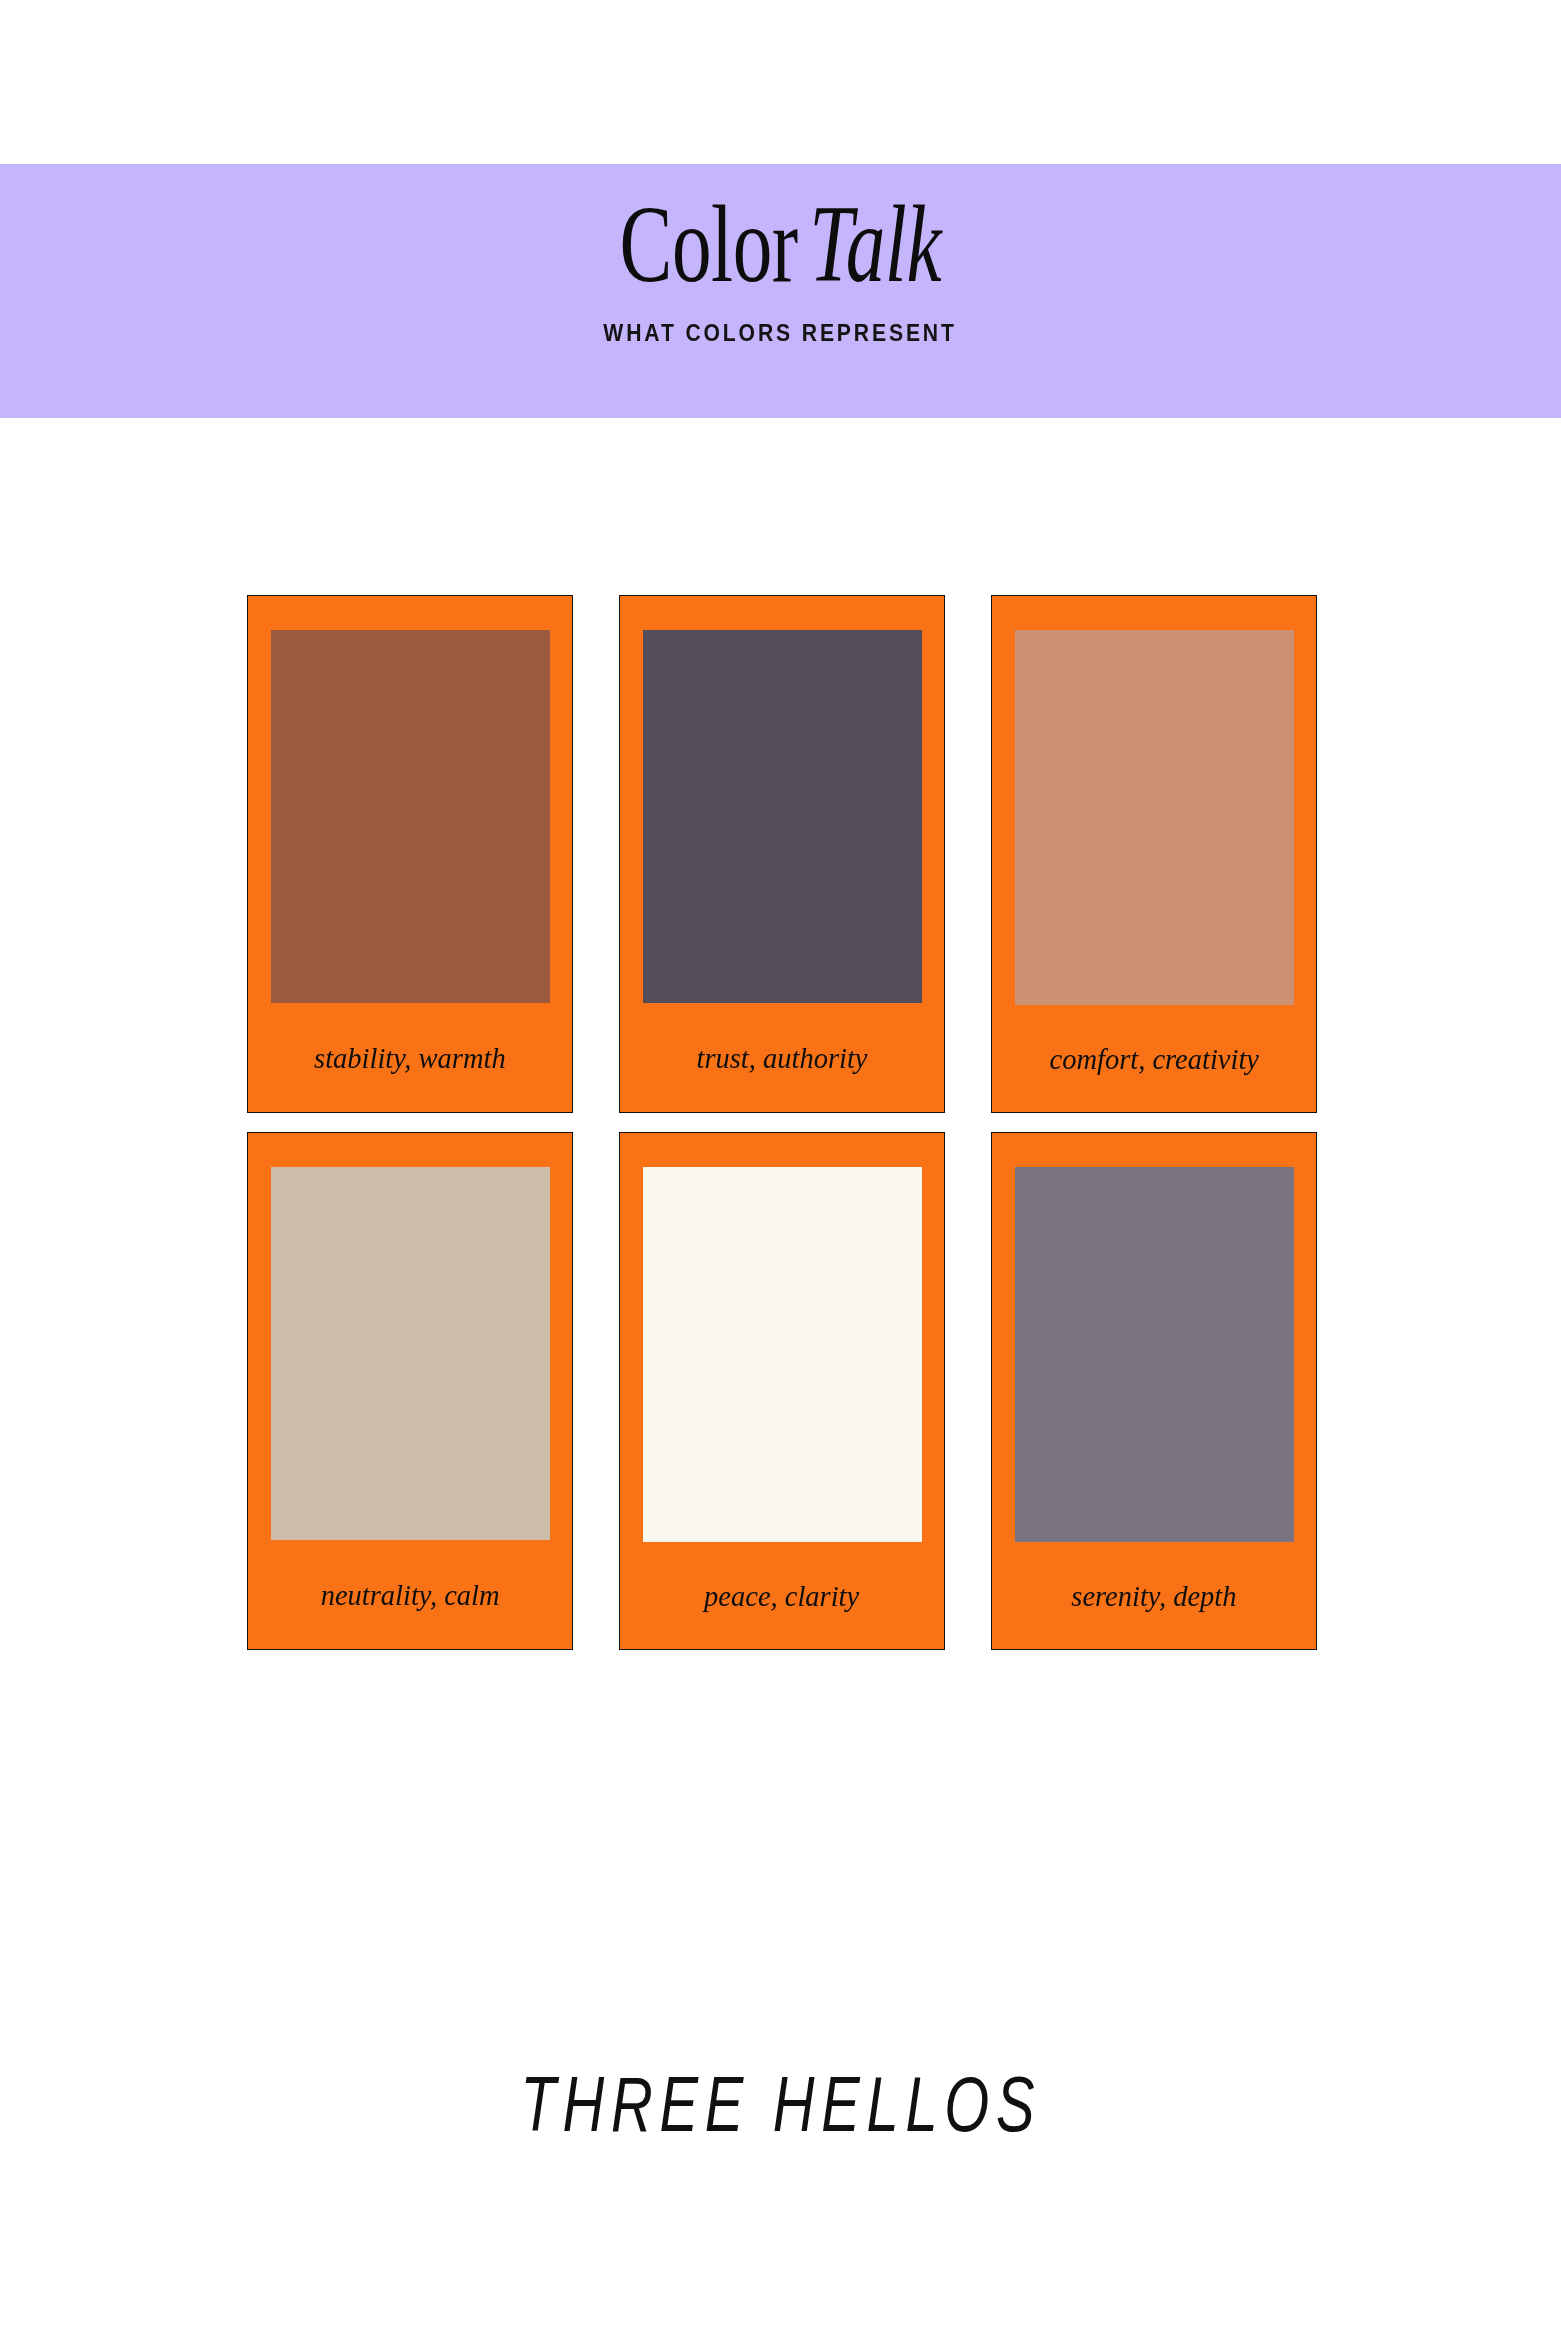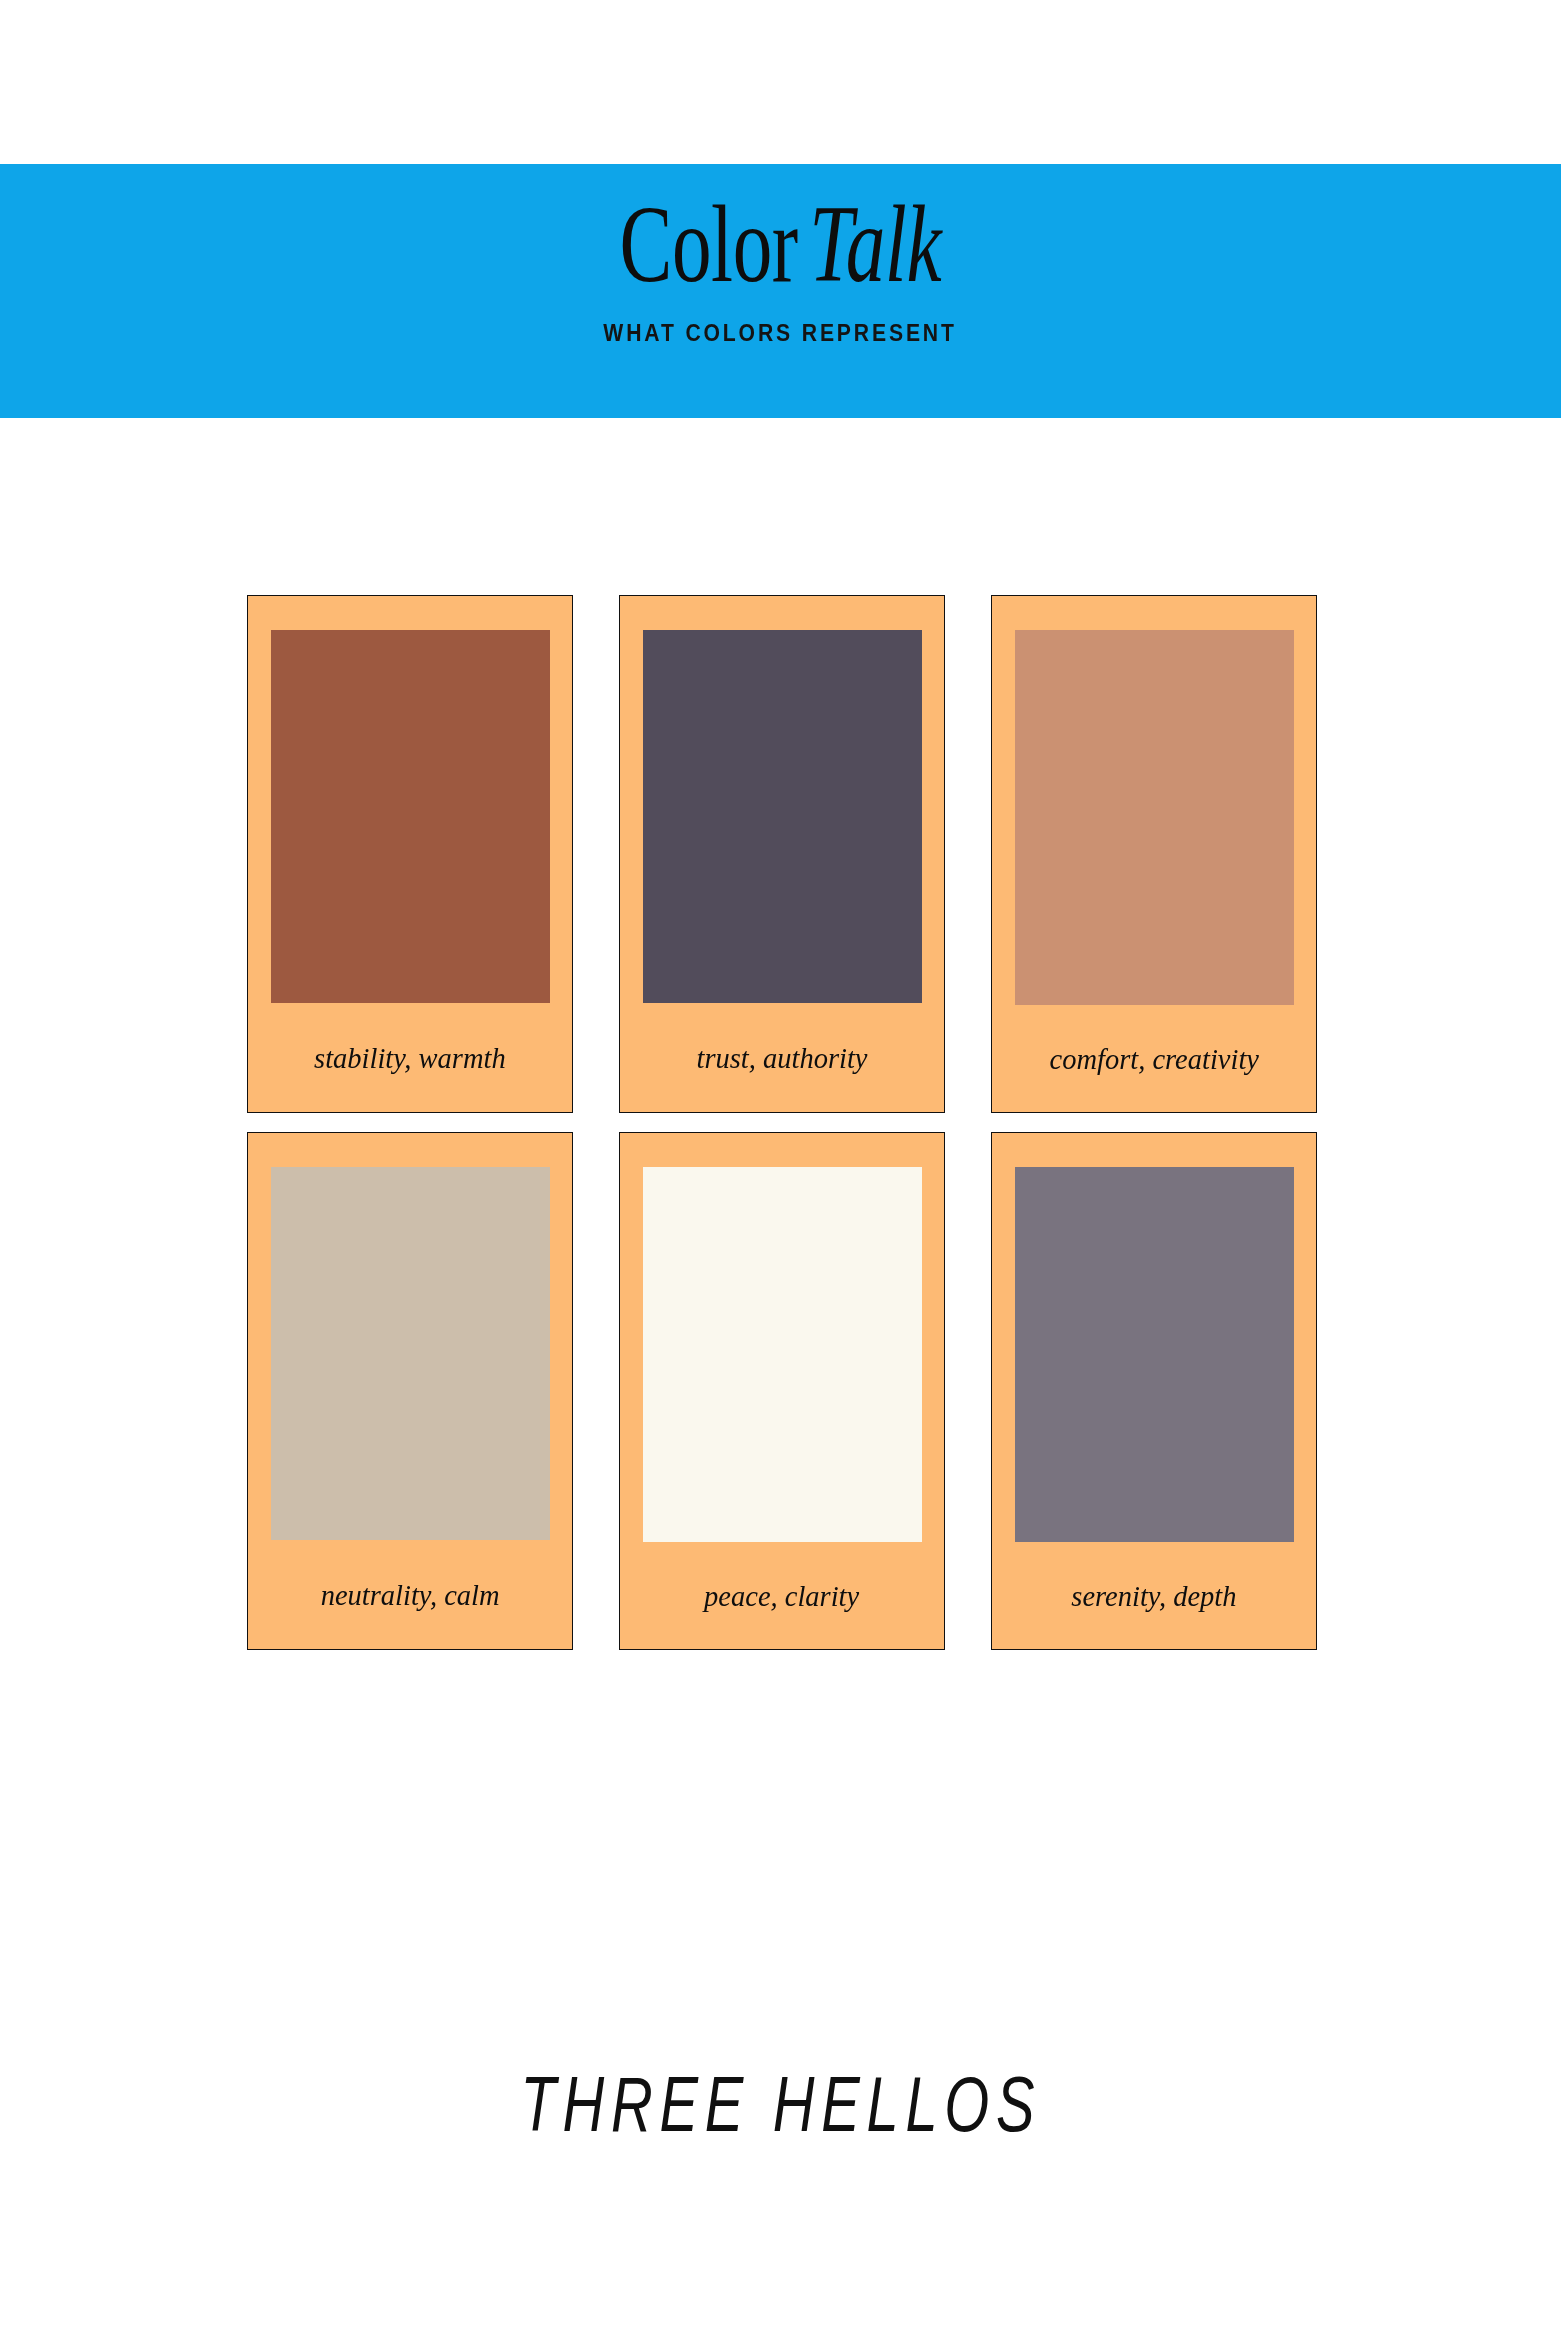--- a/index.html
+++ b/index.html
@@ -59,21 +59,21 @@
     width:1069px;
     display:grid;
     grid-template-columns:repeat(3, 326px);
     grid-template-rows:repeat(2, 518px);
     column-gap:46px;
     row-gap:19px;
   }
   .card{
     box-sizing:border-box;
     border:1.9px solid #111111;
-    background:#fdba74;
+    background:#f97316;
     display:flex;
     flex-direction:column;
     align-items:center;
     padding:34px 22.5px 0 22.5px;
   }
   .swatch{
     width:100%;
     height:373px;
     flex:0 0 auto;
   }
@@ -114,21 +114,21 @@
     letter-spacing:8.7px;
     color:#101010;
     transform:scaleX(0.78) scaleY(1.06);
     transform-origin:center center;
     white-space:nowrap;
   }
 </style>
 </head>
 <body style="background-color: rgb(255, 255, 255);">
 
-<div class="header-band" style="background-color: #0ea5e9;">
+<div class="header-band" style="background-color: #c4b5fd;">
   <h1 class="title"><span>Color</span><span class="word-italic">Talk</span></h1>
   <div class="subtitle">WHAT COLORS REPRESENT</div>
 </div>
 
 <div class="grid">
 
   <div class="card r1">
     <div class="swatch" style="background-color: rgb(157, 89, 64);"></div>
     <div class="caption-wrap">
       <div class="caption">stability, warmth</div>

